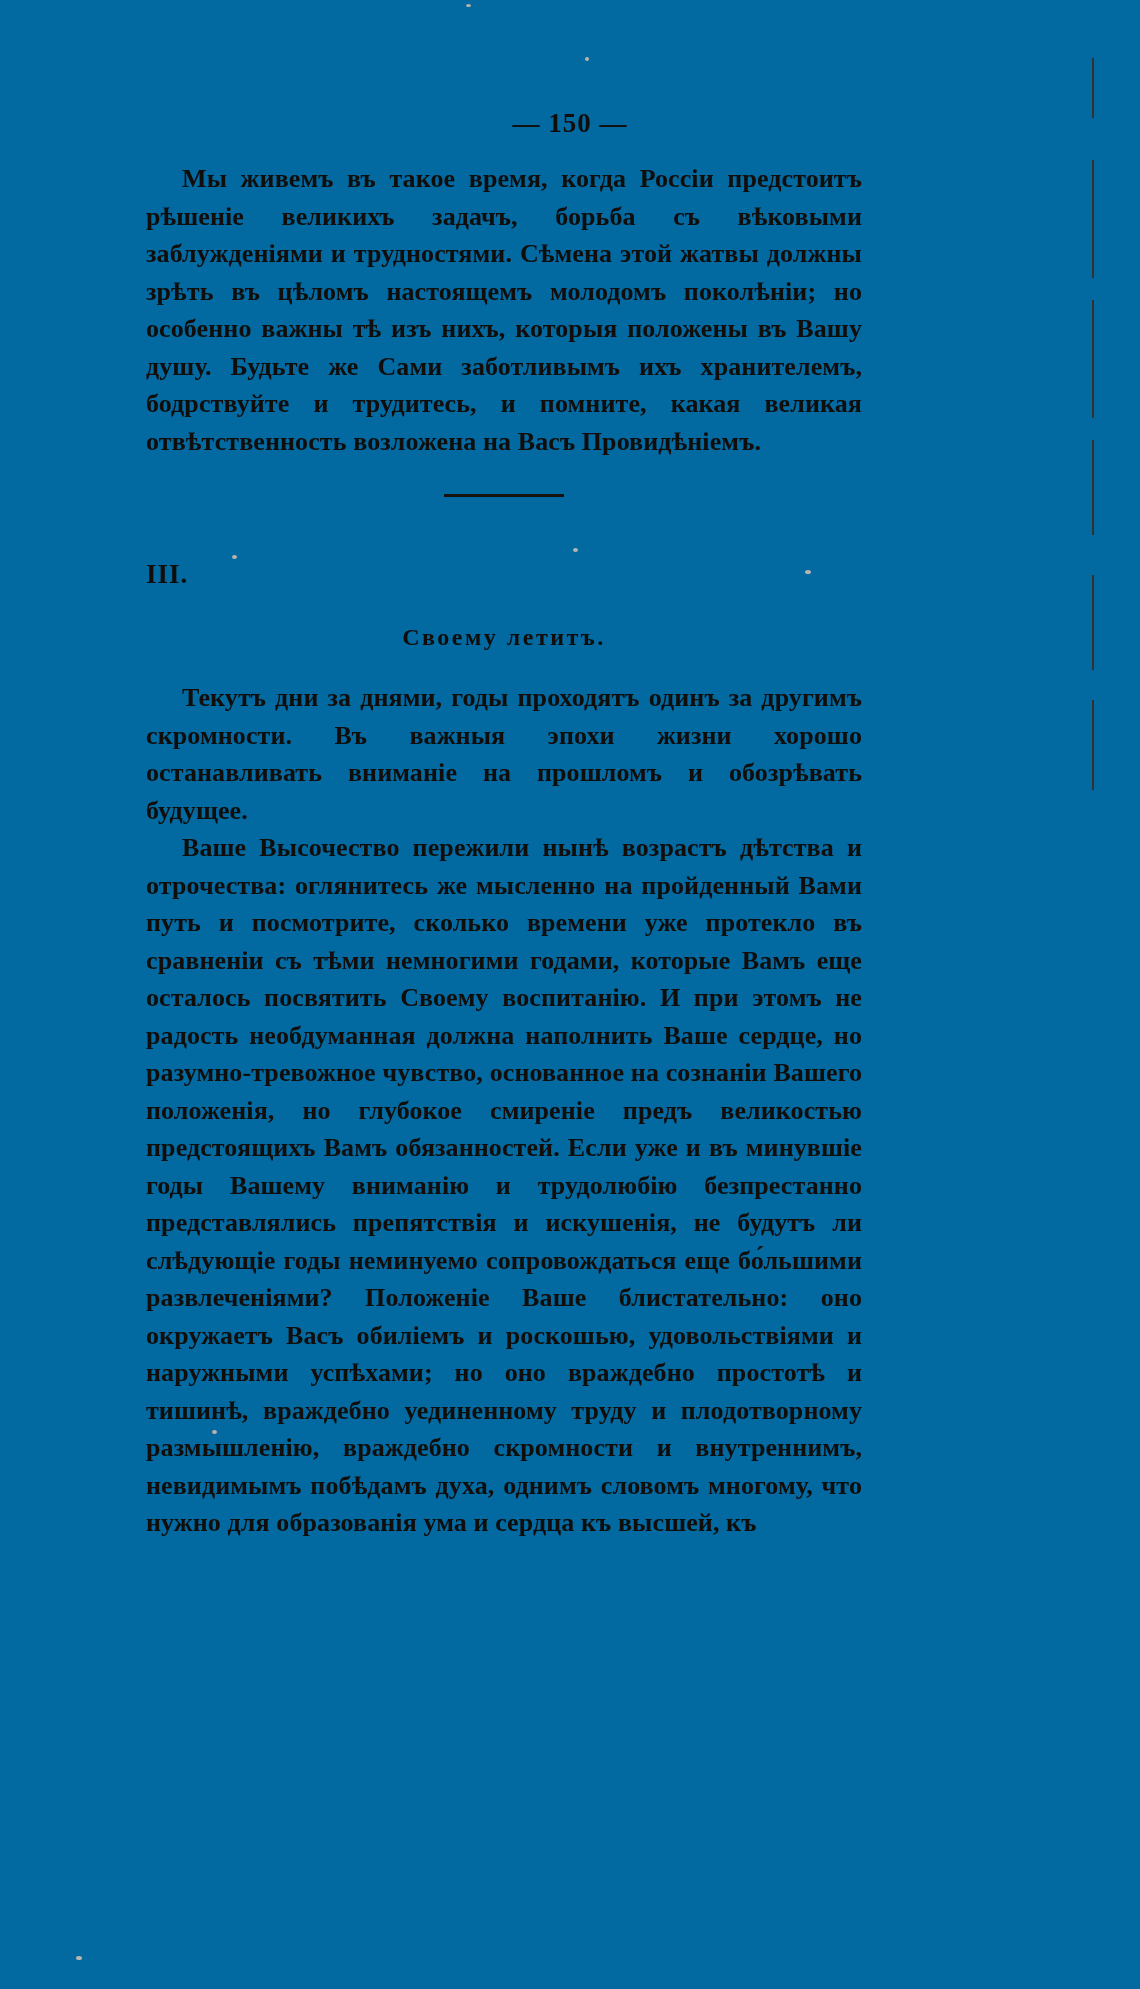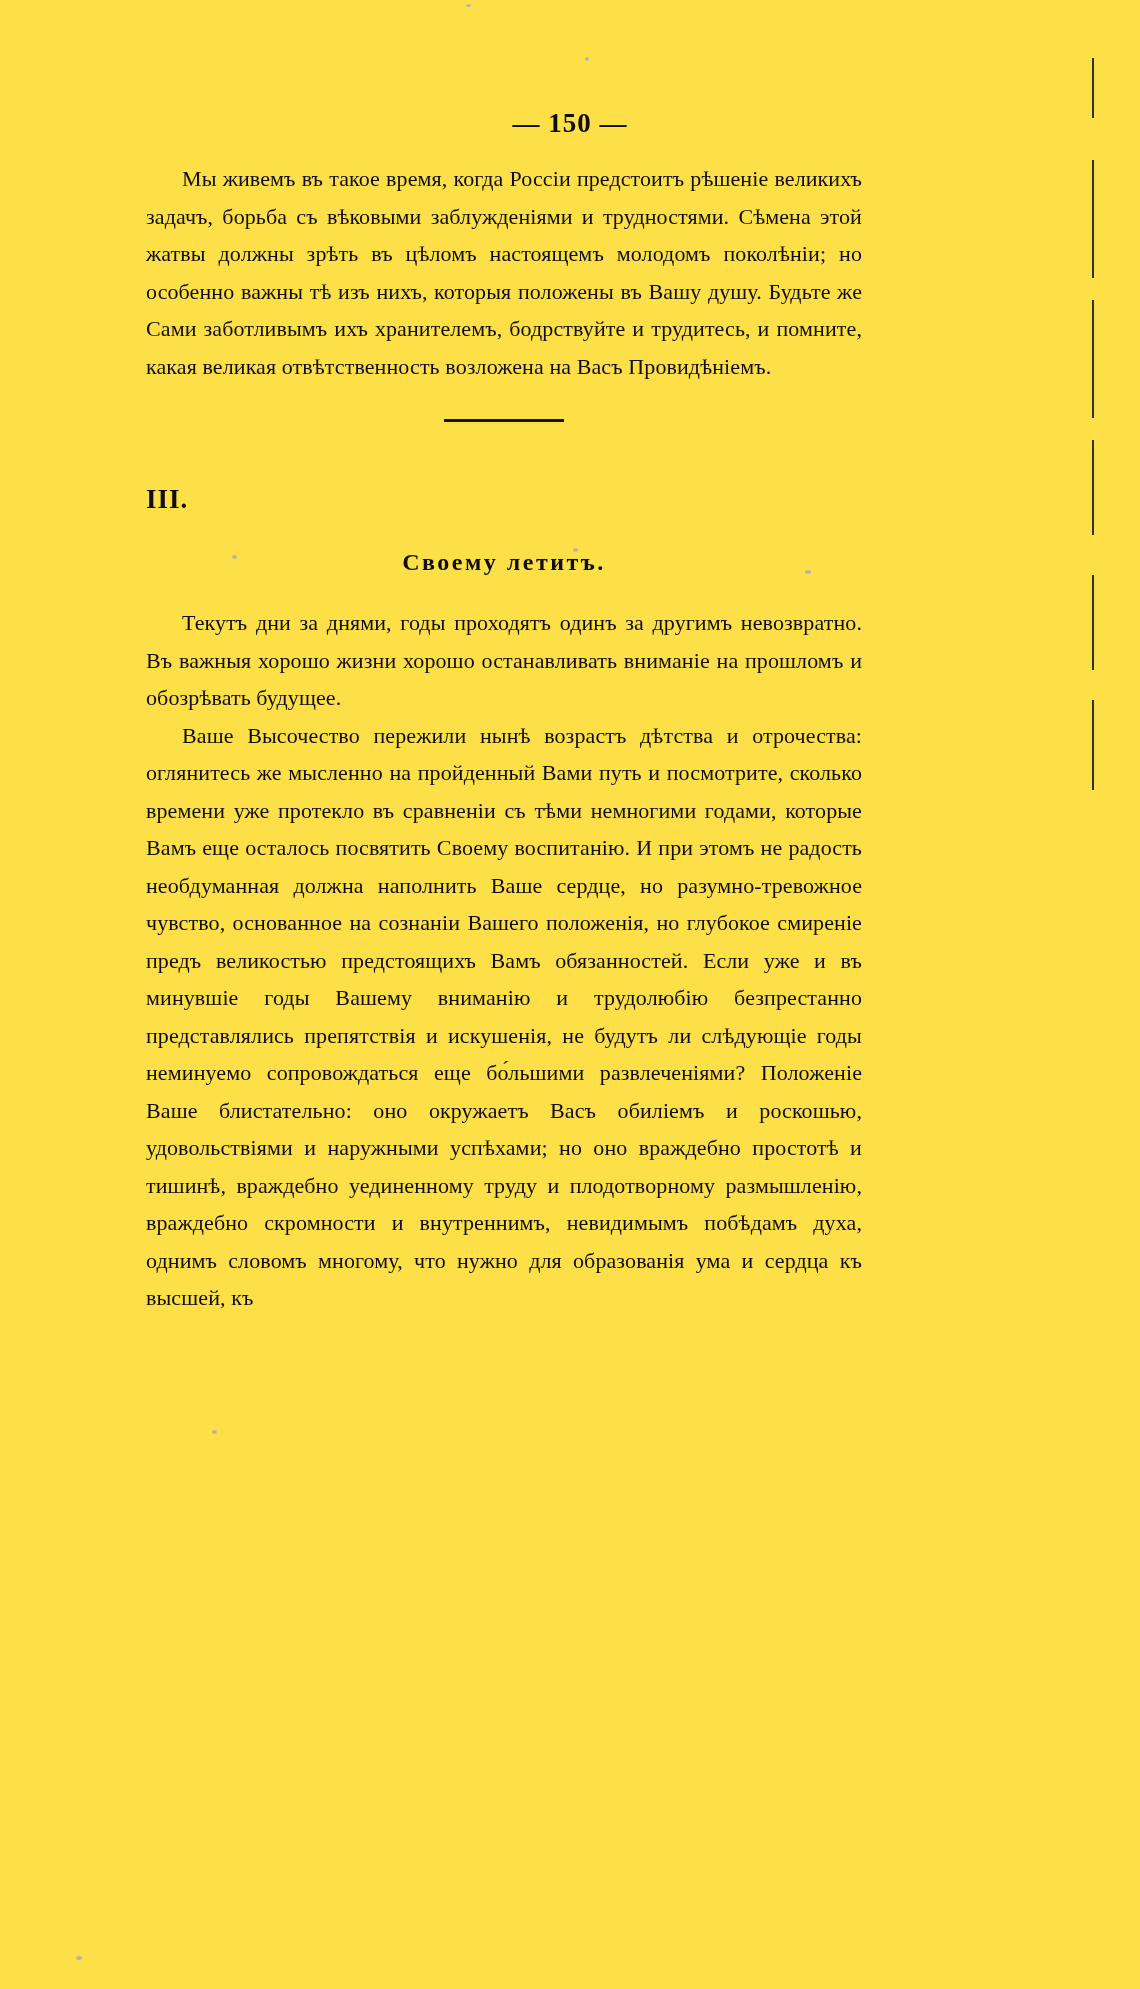--- a/index.html
+++ b/index.html
@@ -13,21 +13,21 @@
     position: relative;
     font-family: "Liberation Serif", serif;
     color: #100d0b;
     overflow: hidden;
   }
   .page {
     position: absolute;
     top: 0; left: 0;
     width: 1140px;
     height: 1989px;
-    background: #fde047;
+    background: #0369a1;
   }
   
   .speck {
     position: absolute;
     background: #b8b4ae;
     border-radius: 50%;
   }
   .margin-rule {
     position: absolute;
     width: 2px;
@@ -45,25 +45,25 @@
     font-family: "Liberation Serif", serif;
   }
   .content {
     position: absolute;
     left: 146px;
     width: 716px;
     top: 160px;
   }
   p.para {
     margin: 0 0 0 0;
-    font-size: 22px;
+    font-size: 26px;
     line-height: 37.5px;
     text-align: justify;
     text-justify: inter-word;
-    font-weight: normal;
+    font-weight: bold;
     letter-spacing: 0.1px;
     text-indent: 36px;
   }
   .divider {
     margin: 34px auto 0 auto;
     width: 120px;
     height: 3px;
     background: #15120f;
   }
   .section-num {
@@ -108,17 +108,17 @@
 
     <p class="para">Мы живемъ въ такое время, когда Россіи предстоитъ рѣшеніе великихъ задачъ, борьба съ вѣковыми заблужденіями и трудностями. Сѣмена этой жатвы должны зрѣть въ цѣломъ настоящемъ молодомъ поколѣніи; но особенно важны тѣ изъ нихъ, которыя положены въ Вашу душу. Будьте же Сами заботливымъ ихъ хранителемъ, бодрствуйте и трудитесь, и помните, какая великая отвѣтственность возложена на Васъ Провидѣніемъ.</p>
 
     <div class="divider"></div>
 
     <div class="section-num">III.</div>
     <div class="section-title">Своему летитъ.</div>
 
     <div class="block-gap"></div>
 
-    <p class="para">Текутъ дни за днями, годы проходятъ одинъ за другимъ невозвратно. Въ важныя хорошо жизни хорошо останавливать вниманіе на прошломъ и обозрѣвать будущее.</p>
+    <p class="para">Текутъ дни за днями, годы проходятъ одинъ за другимъ скромности. Въ важныя эпохи жизни хорошо останавливать вниманіе на прошломъ и обозрѣвать будущее.</p>
     <p class="para">Ваше Высочество пережили нынѣ возрастъ дѣтства и отрочества: оглянитесь же мысленно на пройденный Вами путь и посмотрите, сколько времени уже протекло въ сравненіи съ тѣми немногими годами, которые Вамъ еще осталось посвятить Своему воспитанію. И при этомъ не радость необдуманная должна наполнить Ваше сердце, но разумно-тревожное чувство, основанное на сознаніи Вашего положенія, но глубокое смиреніе предъ великостью предстоящихъ Вамъ обязанностей. Если уже и въ минувшіе годы Вашему вниманію и трудолюбію безпрестанно представлялись препятствія и искушенія, не будутъ ли слѣдующіе годы неминуемо сопровождаться еще бо́льшими развлеченіями? Положеніе Ваше блистательно: оно окружаетъ Васъ обиліемъ и роскошью, удовольствіями и наружными успѣхами; но оно враждебно простотѣ и тишинѣ, враждебно уединенному труду и плодотворному размышленію, враждебно скромности и внутреннимъ, невидимымъ побѣдамъ духа, однимъ словомъ многому, что нужно для образованія ума и сердца къ высшей, къ</p>
 
   </div>
 </div>
 
 </body></html>

